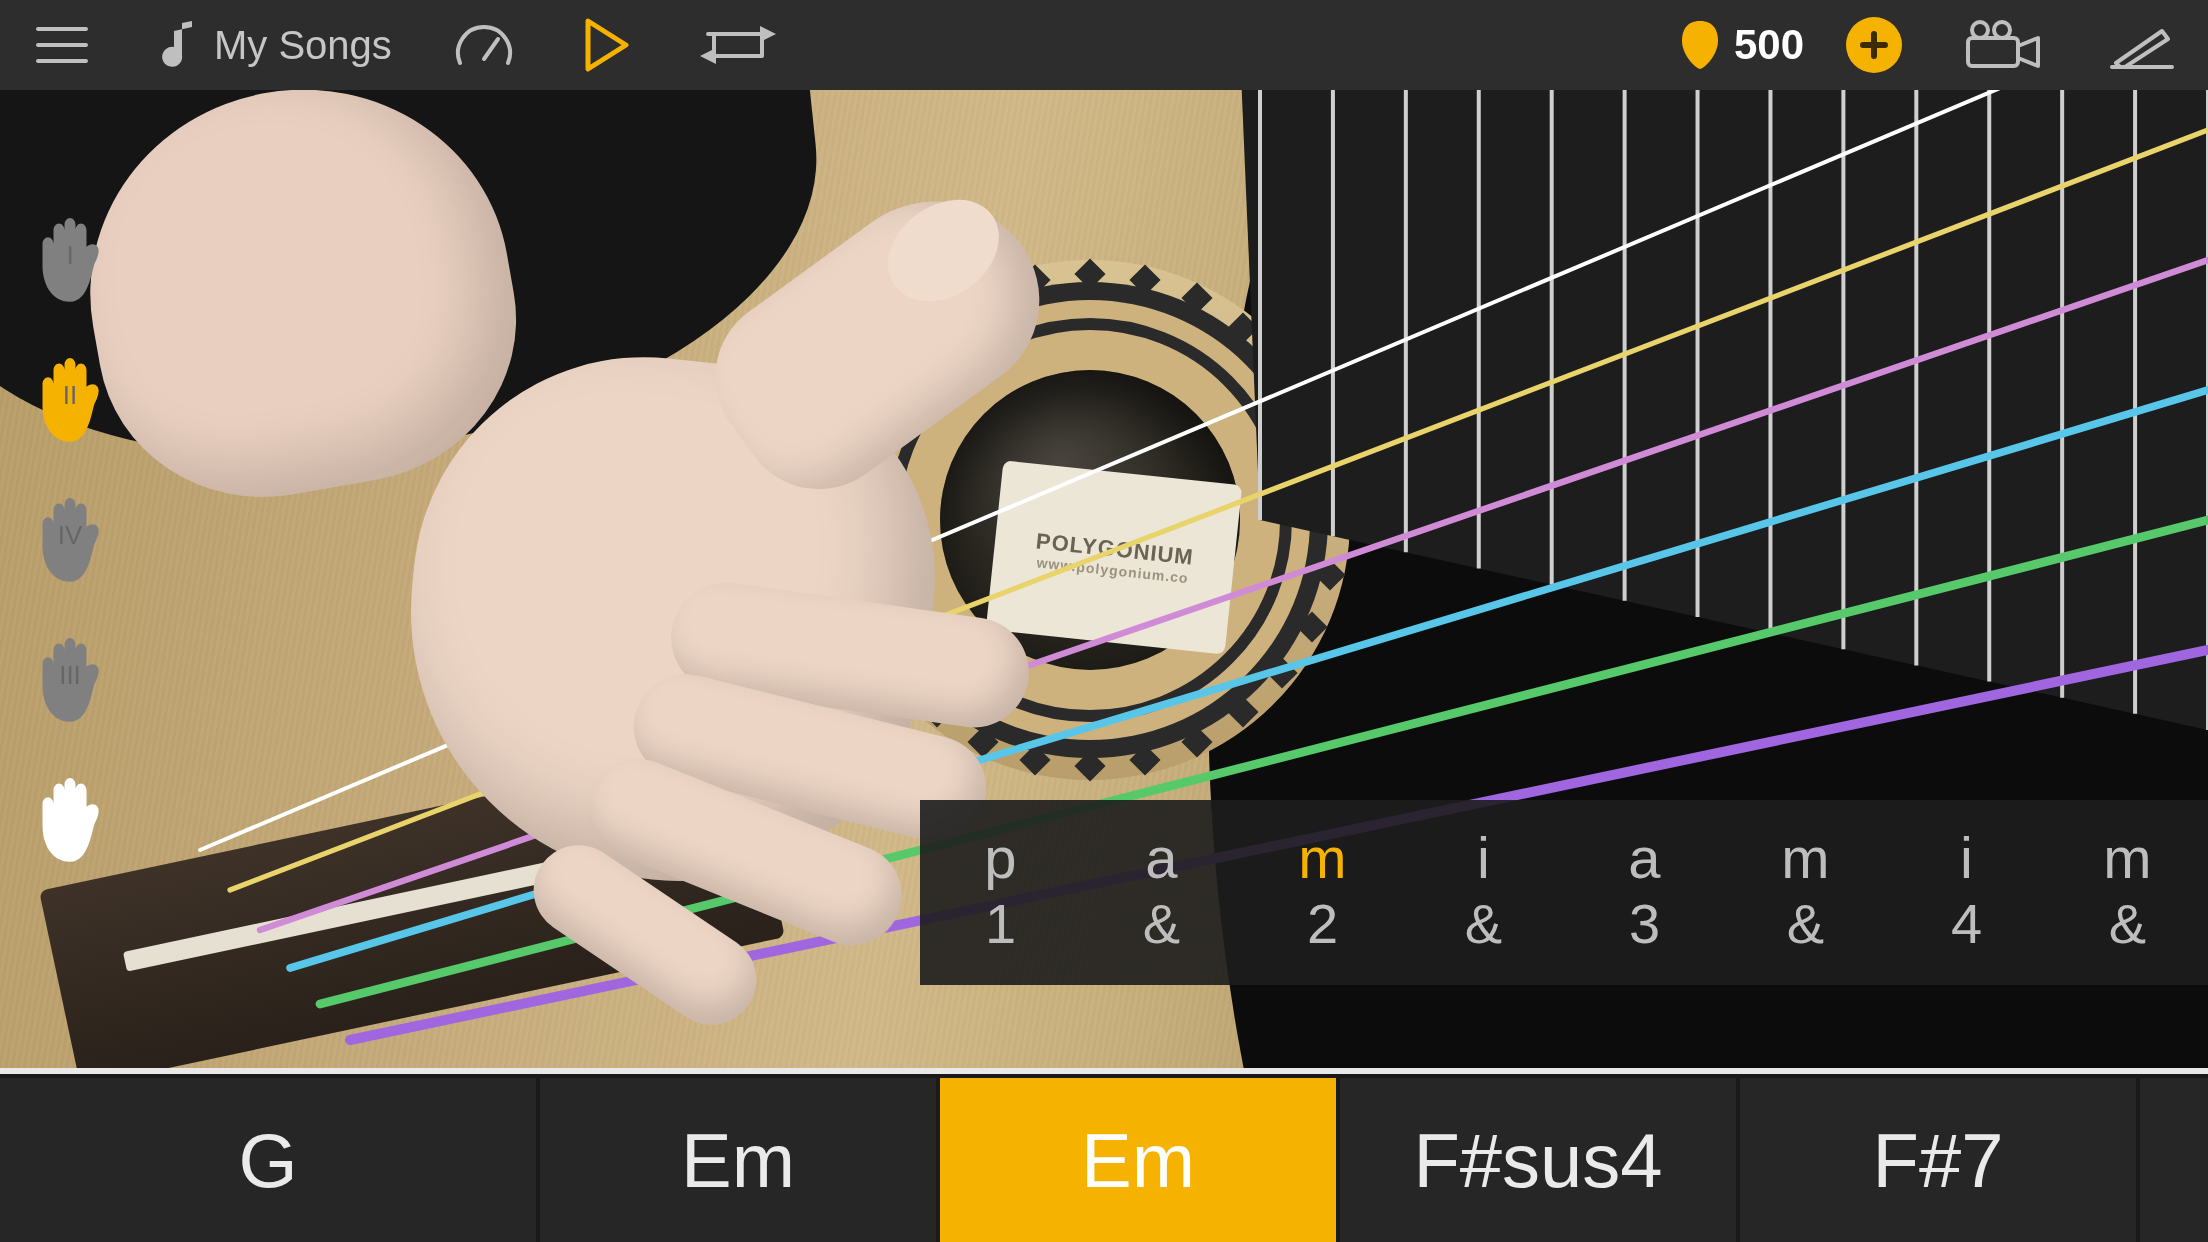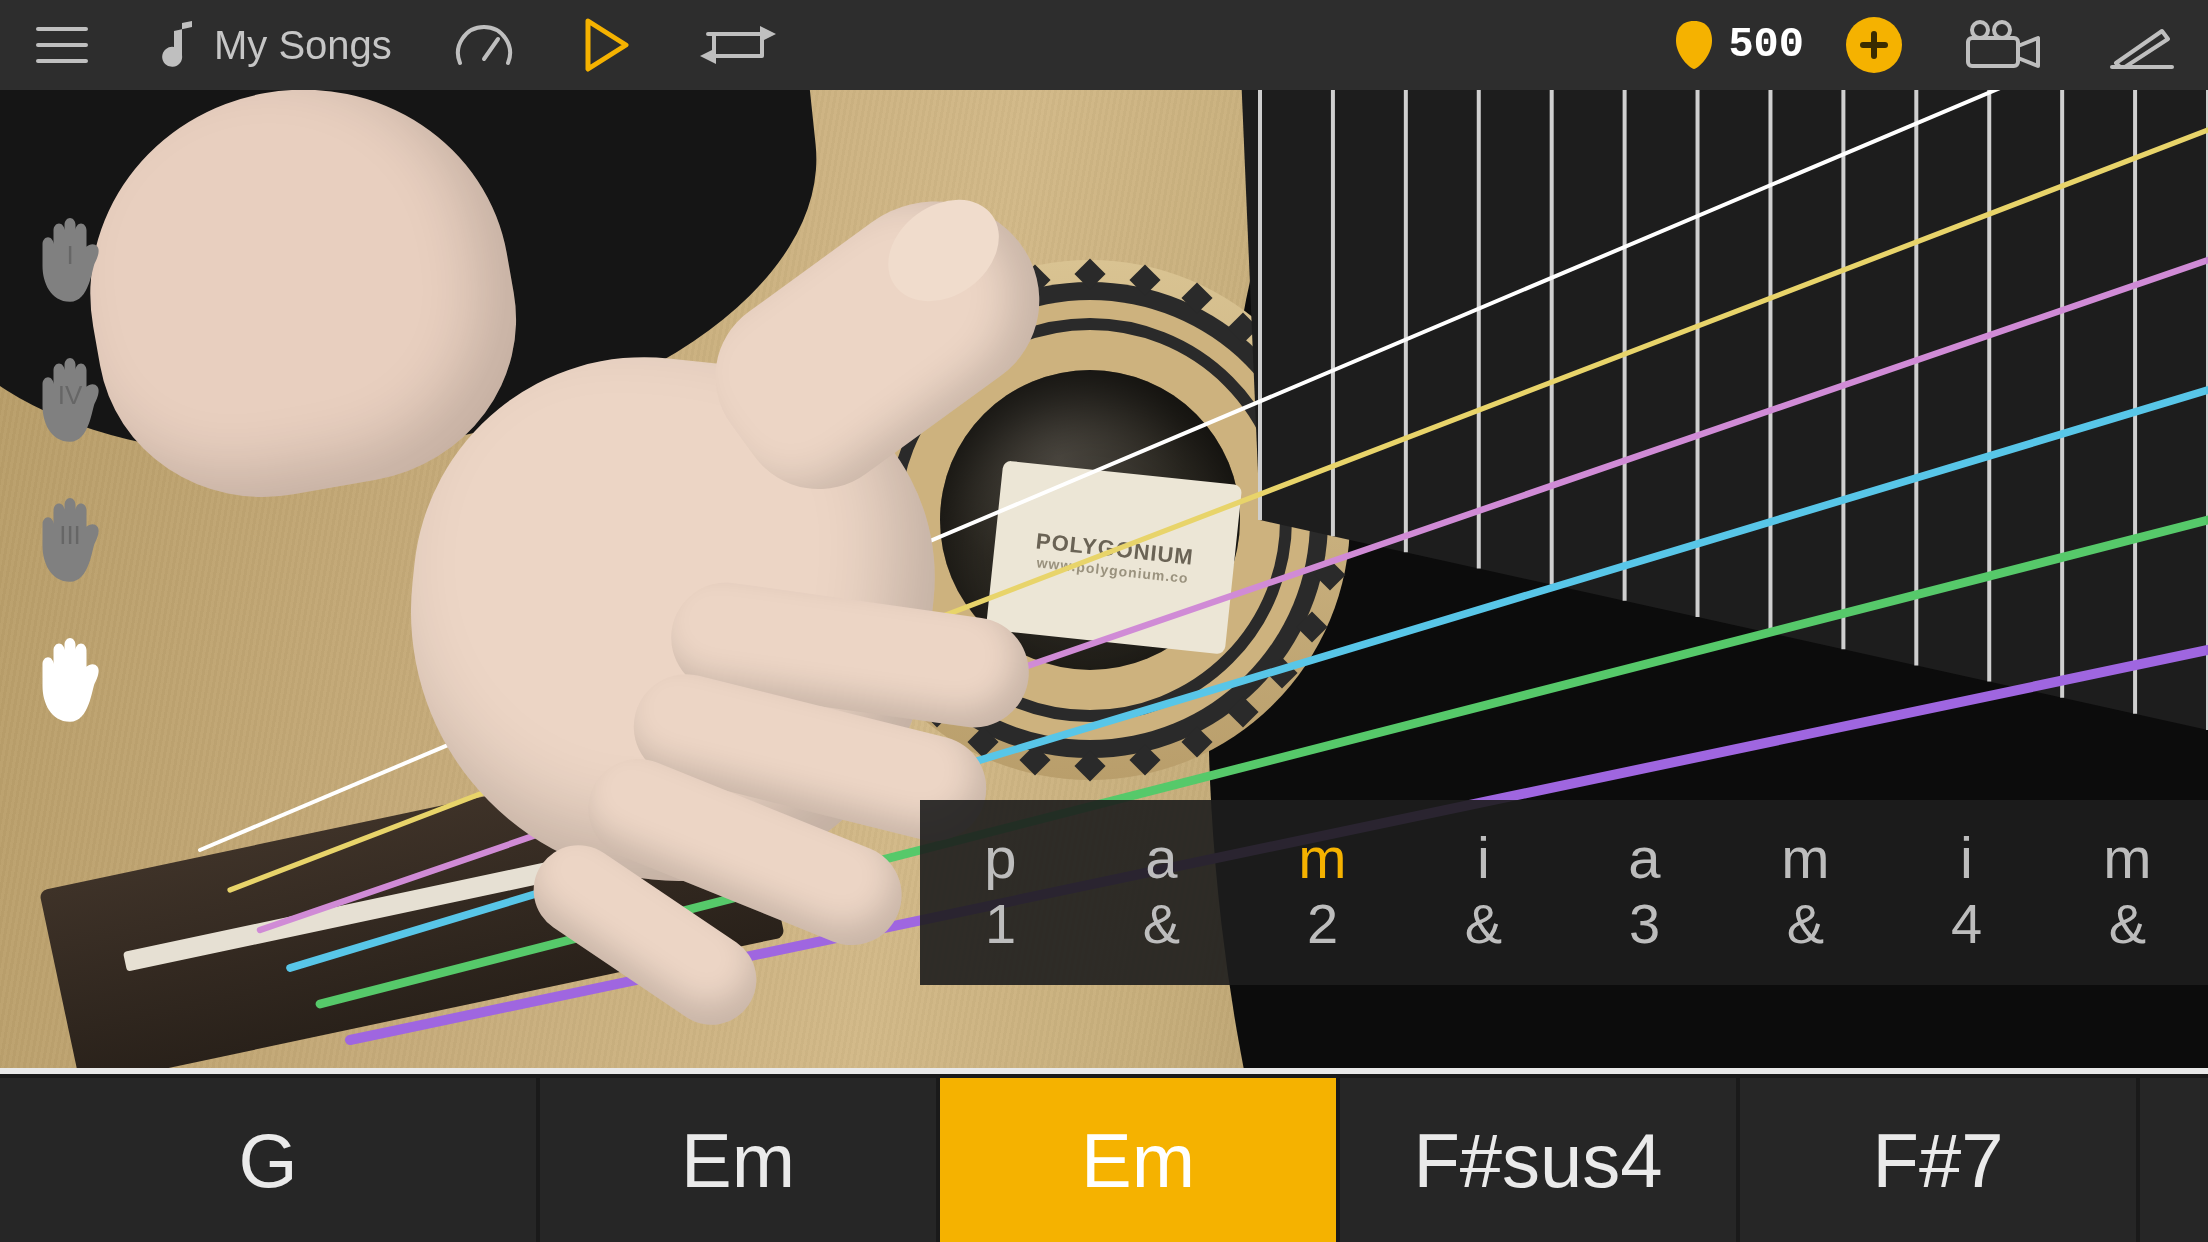--- a/index.html
+++ b/index.html
@@ -3,21 +3,21 @@
 <meta charset="utf-8">
 <style>
   * { margin: 0; padding: 0; box-sizing: border-box; }
   html, body { width: 2208px; height: 1242px; overflow: hidden; font-family: -apple-system, Helvetica, Arial, sans-serif; background: #000; }
   .app { position: relative; width: 2208px; height: 1242px; }
 
   
   .topbar { position: absolute; top: 0; left: 0; right: 0; height: 90px; background: #2d2d2d; display: flex; align-items: center; color: #c6c6c6; z-index: 40; }
   .topbar .item { display: flex; align-items: center; height: 100%; padding: 4px 28px; gap: 18px; font-size: 40px; cursor: pointer; }
   .topbar .item.icon-only { padding: 0 34px; }
-  .coin-pill { display: flex; align-items: center; height: 64px; border-radius: 14px; padding: 0 10px 0 0; gap: 14px; font-family: Liberation Mono, monospace; }
+  .coin-pill { display: flex; align-items: center; height: 64px; border-radius: 14px; padding: 0 10px 0 0; gap: 14px; }
   .coin-count { color: #fff; font-size: 42px; font-weight: 600; }
   .plus-badge { width: 56px; height: 56px; border-radius: 50%; background: #f5b200; display: flex; align-items: center; justify-content: center; margin-left: 18px; }
   .spacer { flex: 1; }
 
   
   .stage { position: absolute; top: 90px; left: 0; right: 0; bottom: 168px; overflow: hidden; background: radial-gradient(145% 190% at 95% -10%, #000 0%, #000 34%, #111 45%, #111 50%, #111 55%, #000 65%); }
   .wood   { position:absolute; left:0; top:0; width:1700px; height:100%; background: linear-gradient(100deg, #b89d68 0%, #c6ab7a 30%, #d2b988 55%, #c7ae7b 70%, #9f875a 100%); }
   .wood::after { content:""; position:absolute; inset:0; background: repeating-linear-gradient(100deg, rgba(0,0,0,.02) 0 3px, rgba(255,255,255,.02) 3px 6px); }
   .dark-curve { position:absolute; right:-400px; top:-600px; width:1400px; height:2400px; border-radius:50%; background:#0c0c0c; }
   .sleeve-dark { position:absolute; left:-80px; top:-120px; width:900px; height:480px; background:#151515; border-radius:0 0 70% 60%; transform:rotate(-6deg); }
@@ -244,20 +244,26 @@
     </div>
   </div>
 
   <div class="hand-palette" id="hand-palette">
       <div class="hand-chip">
         <svg viewBox="0 0 64 72">
           <path fill="#808080" d="M32 70 C18 70 12 56 12 44 L12 28 C12 25 14 23 16 23 C18 23 20 25 20 28 L20 18 C20 15 22 13 24 13 C26 13 28 15 28 18 L28 14 C28 11 30 9 32 9 C34 9 36 11 36 14 L36 18 C36 15 38 13 40 13 C42 13 44 15 44 18 L44 30 C46 28 50 27 52 30 C54 33 52 38 50 42 C48 46 46 70 32 70 Z"></path>
         </svg>
         <span class="num">I</span>
       </div>
+      <div class="hand-chip active">
+        <svg viewBox="0 0 64 72">
+          <path fill="#808080" d="M32 70 C18 70 12 56 12 44 L12 28 C12 25 14 23 16 23 C18 23 20 25 20 28 L20 18 C20 15 22 13 24 13 C26 13 28 15 28 18 L28 14 C28 11 30 9 32 9 C34 9 36 11 36 14 L36 18 C36 15 38 13 40 13 C42 13 44 15 44 18 L44 30 C46 28 50 27 52 30 C54 33 52 38 50 42 C48 46 46 70 32 70 Z"></path>
+        </svg>
+        <span class="num">II</span>
+      </div>
       <div class="hand-chip">
         <svg viewBox="0 0 64 72">
           <path fill="#808080" d="M32 70 C18 70 12 56 12 44 L12 28 C12 25 14 23 16 23 C18 23 20 25 20 28 L20 18 C20 15 22 13 24 13 C26 13 28 15 28 18 L28 14 C28 11 30 9 32 9 C34 9 36 11 36 14 L36 18 C36 15 38 13 40 13 C42 13 44 15 44 18 L44 30 C46 28 50 27 52 30 C54 33 52 38 50 42 C48 46 46 70 32 70 Z"></path>
         </svg>
         <span class="num">IV</span>
       </div>
       <div class="hand-chip">
         <svg viewBox="0 0 64 72">
           <path fill="#808080" d="M32 70 C18 70 12 56 12 44 L12 28 C12 25 14 23 16 23 C18 23 20 25 20 28 L20 18 C20 15 22 13 24 13 C26 13 28 15 28 18 L28 14 C28 11 30 9 32 9 C34 9 36 11 36 14 L36 18 C36 15 38 13 40 13 C42 13 44 15 44 18 L44 30 C46 28 50 27 52 30 C54 33 52 38 50 42 C48 46 46 70 32 70 Z"></path>
         </svg>

